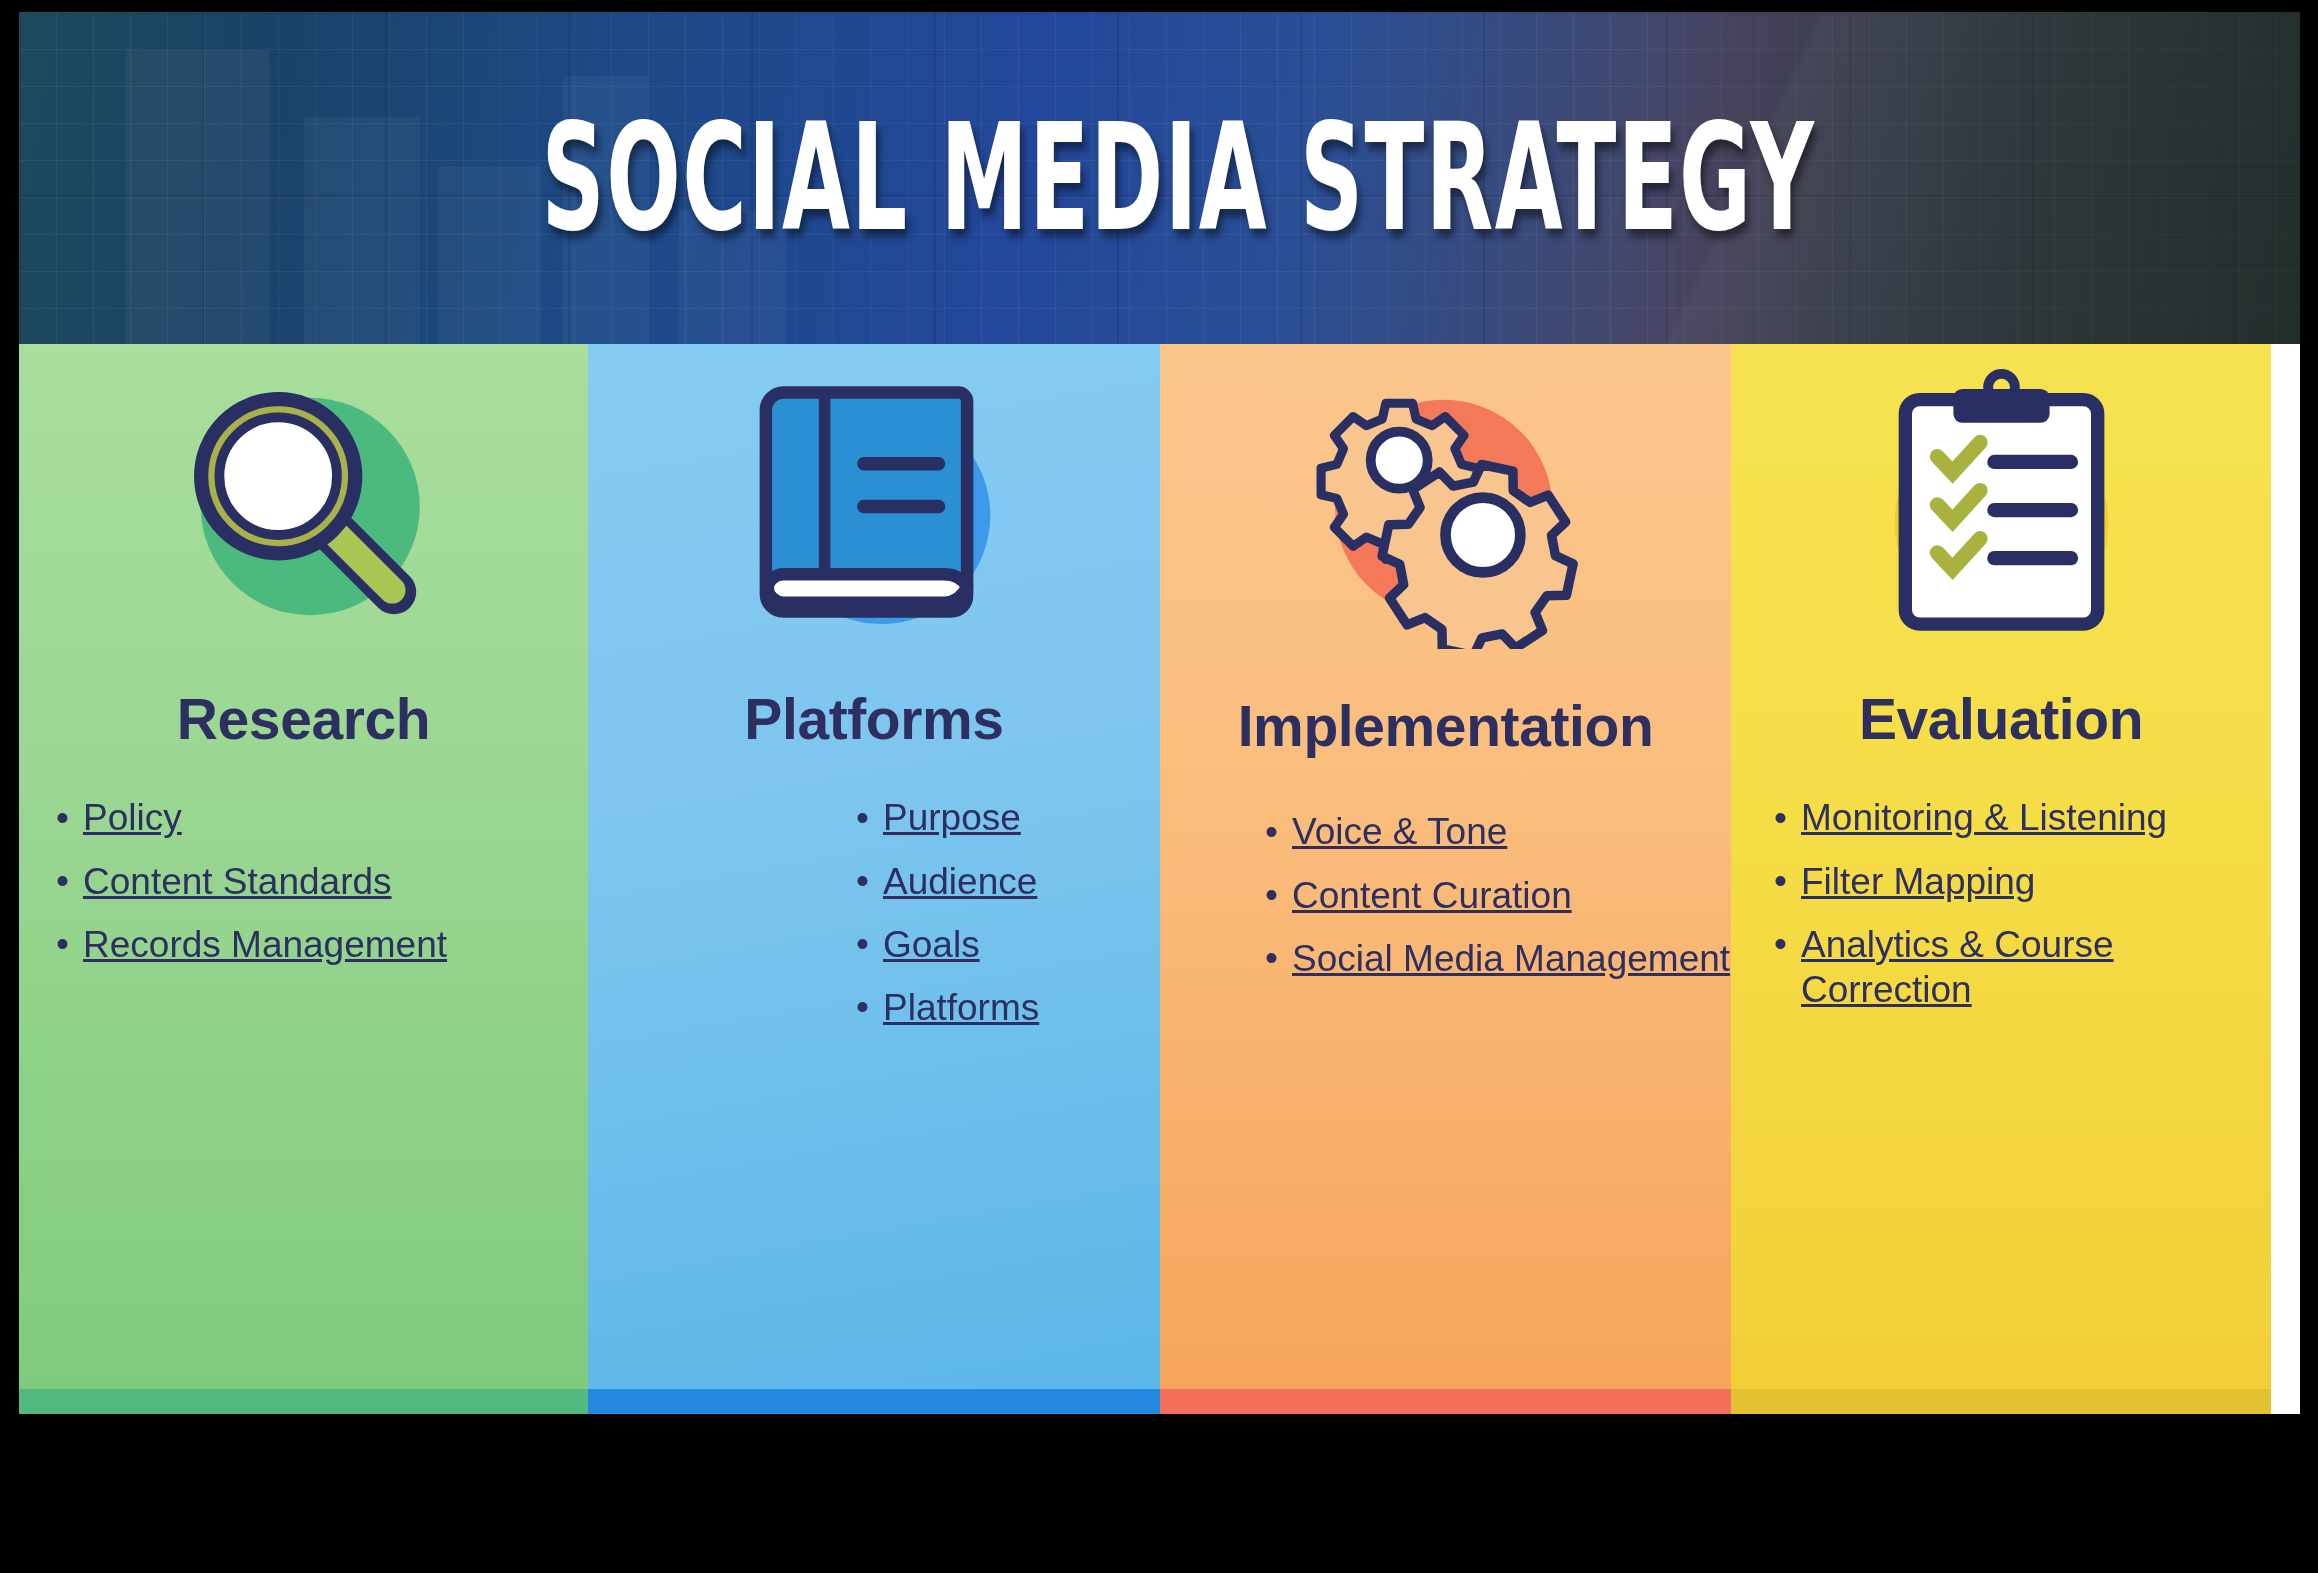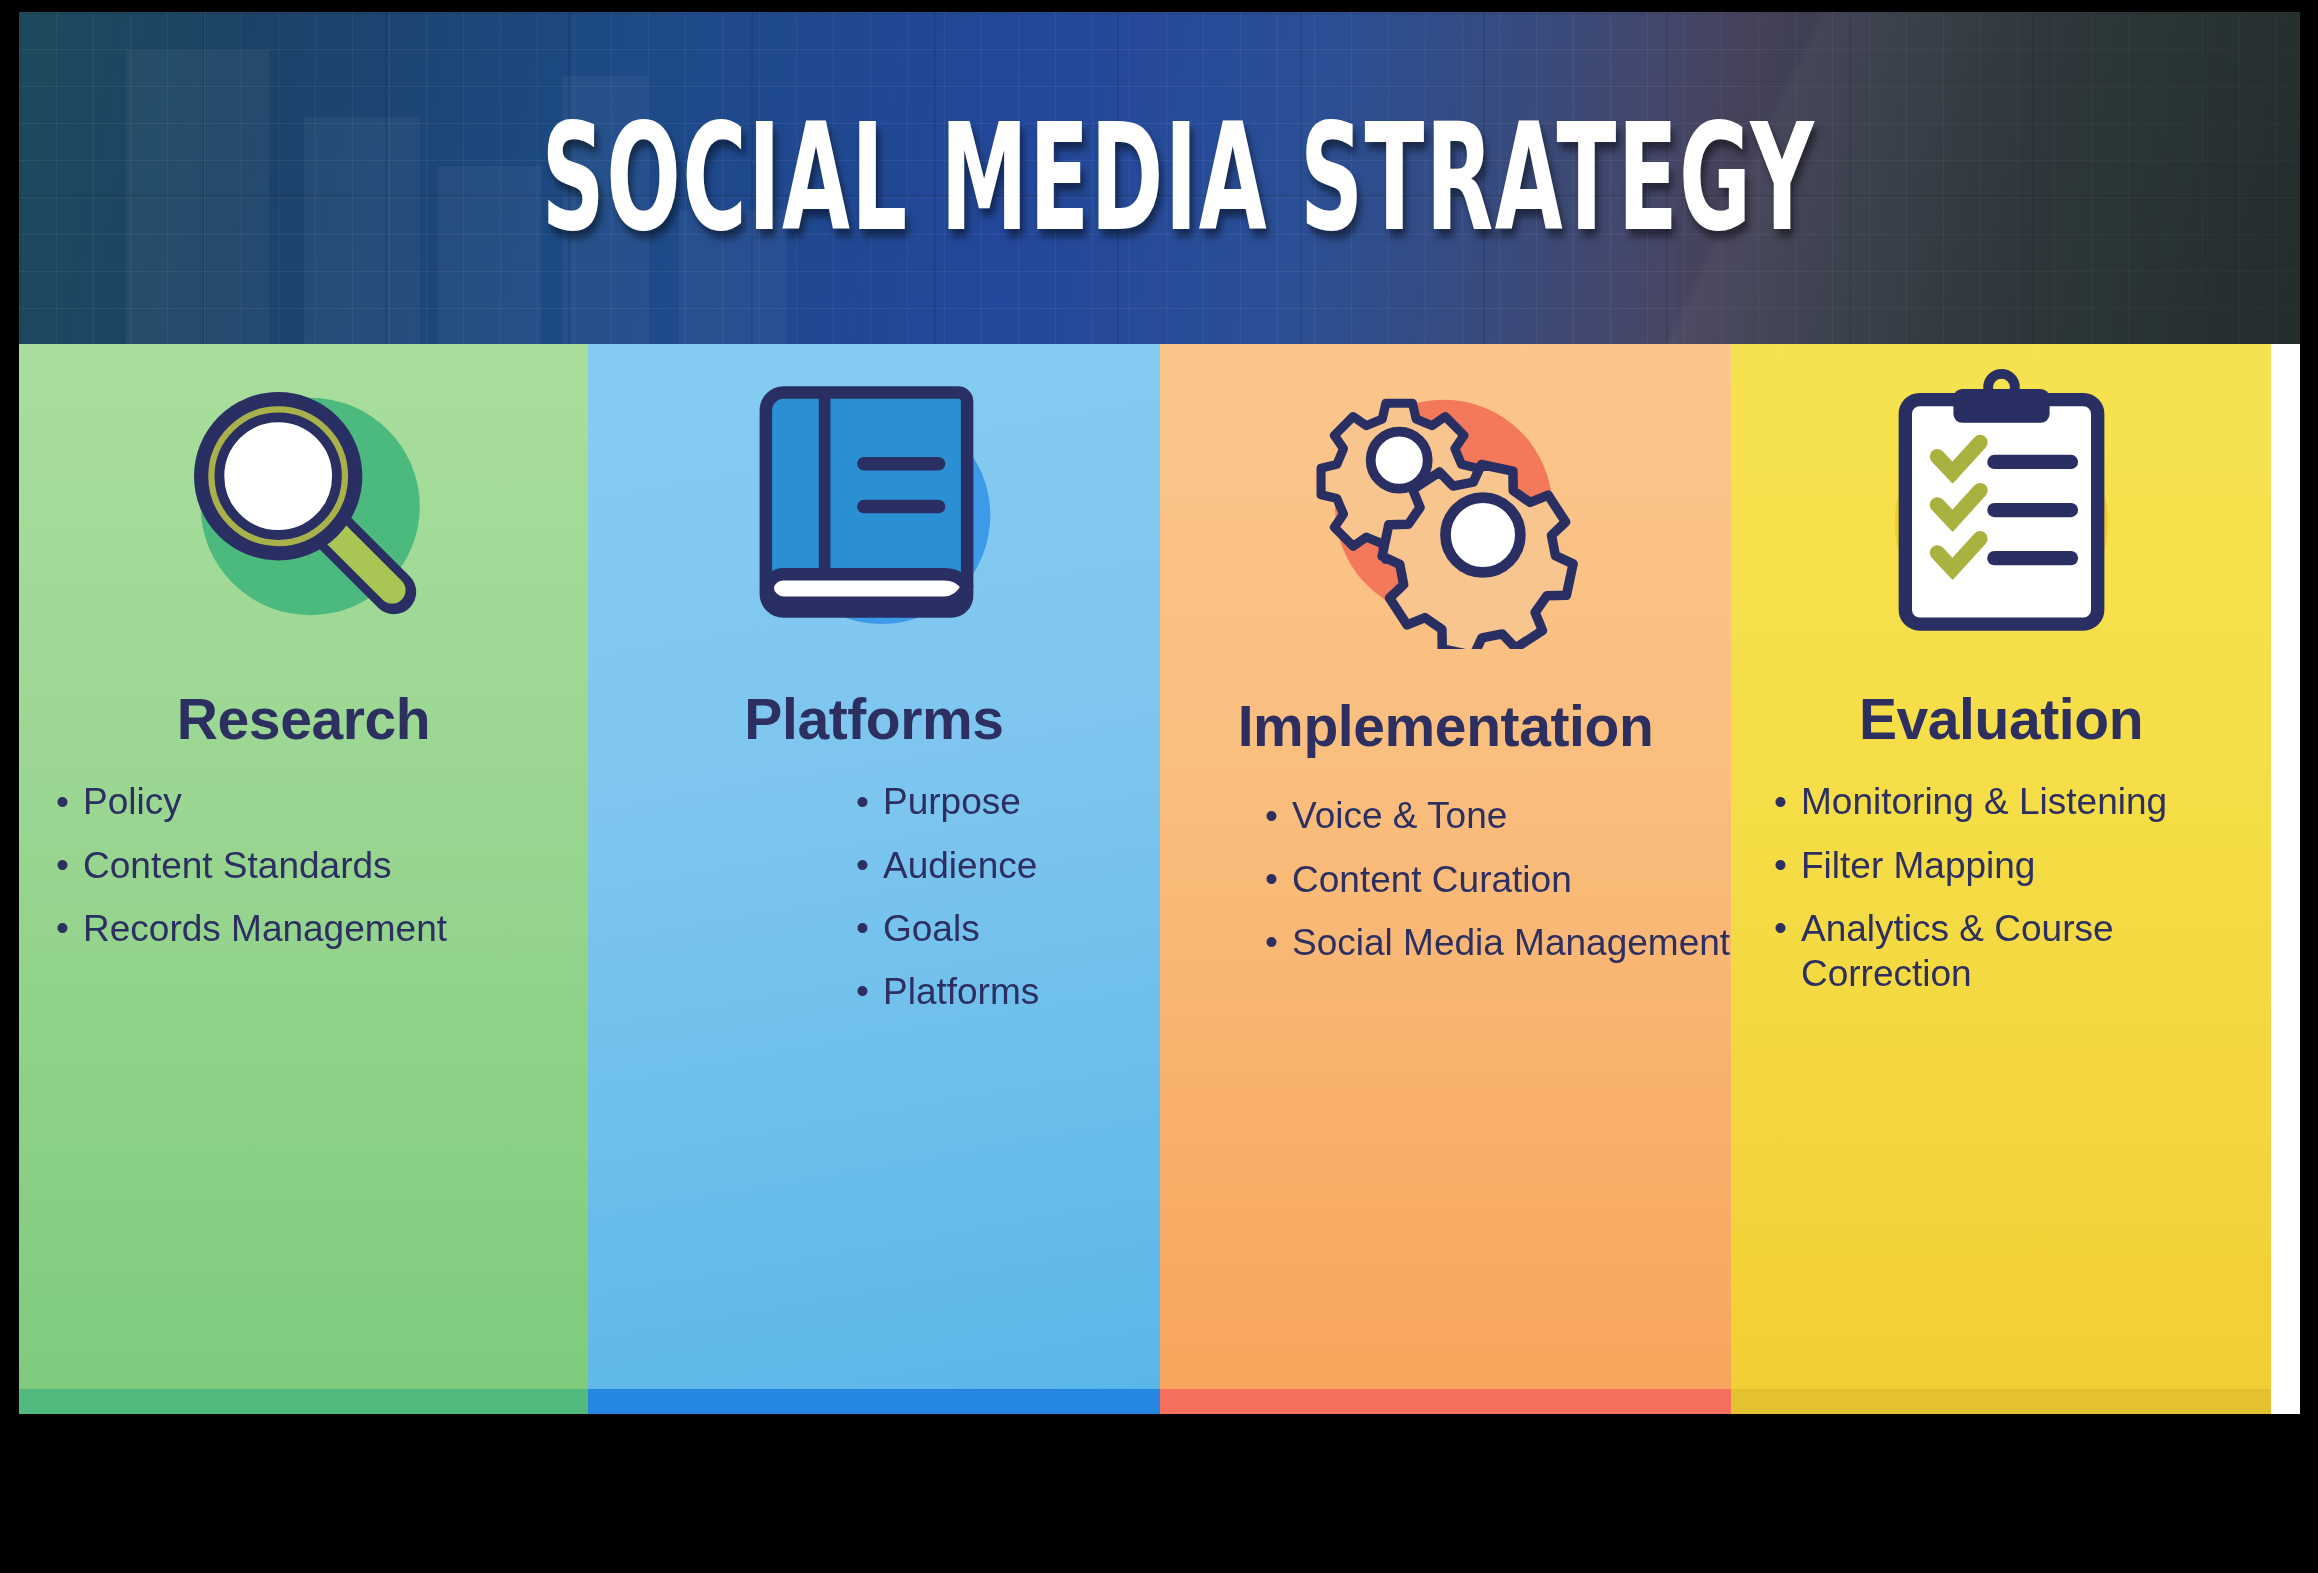--- a/index.html
+++ b/index.html
@@ -160,26 +160,27 @@
     line-height: 1.05;
     letter-spacing: -0.4px;
     text-align: right;
     margin-top: 36px;
     margin-bottom: 0;
   }
 
   
   .bullets {
     list-style: none;
-    margin: 30px 0 0 0;
+    margin: 46px 0 0 0;
     padding: 0;
     color: #2c2f60;
     font-size: 37px;
     line-height: 1.22;
     font-weight: 500;
+    text-decoration: underline;
   }
   .bullets li {
     position: relative;
     padding-left: 27px;
     margin-bottom: 18px;
     max-width: 464px;
   }
   .bullets li::before {
     content: "\2022";
     position: absolute;

